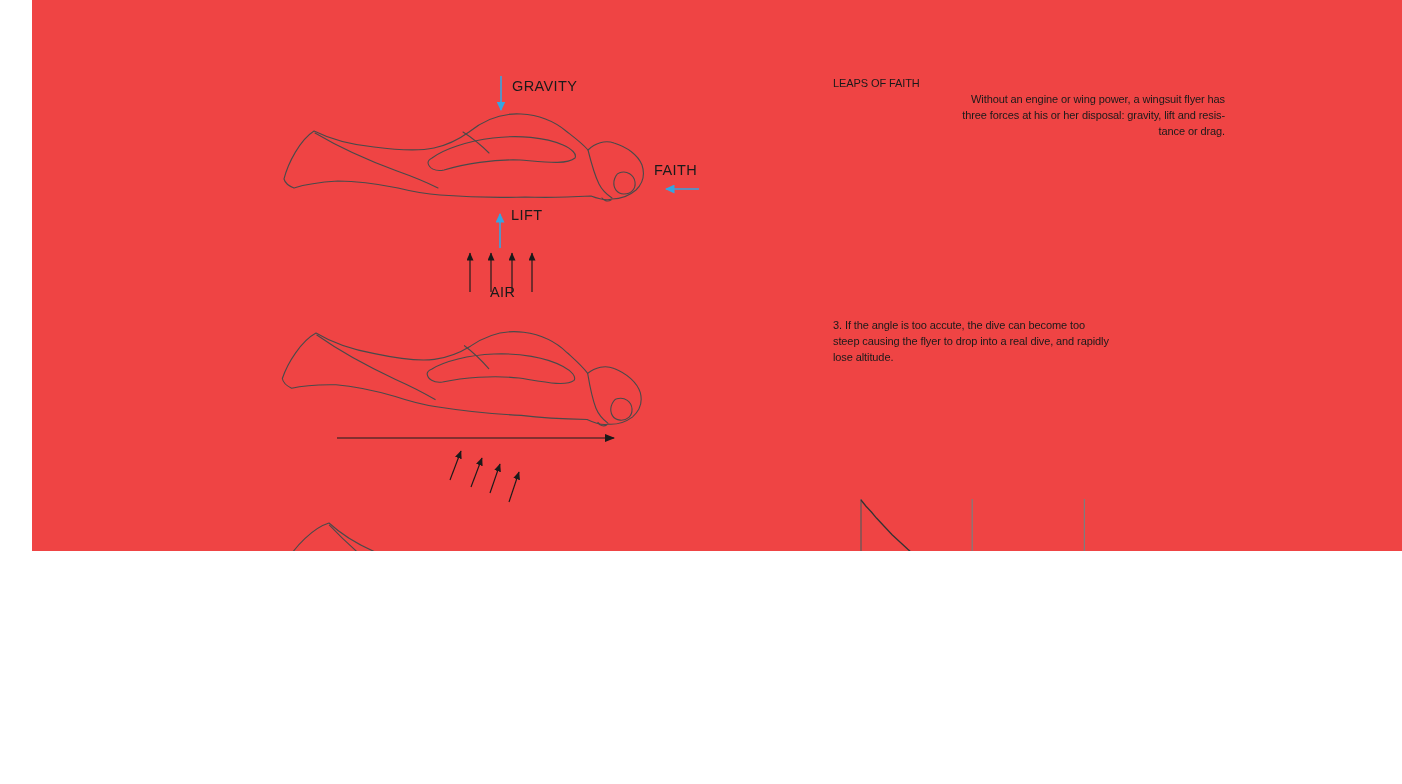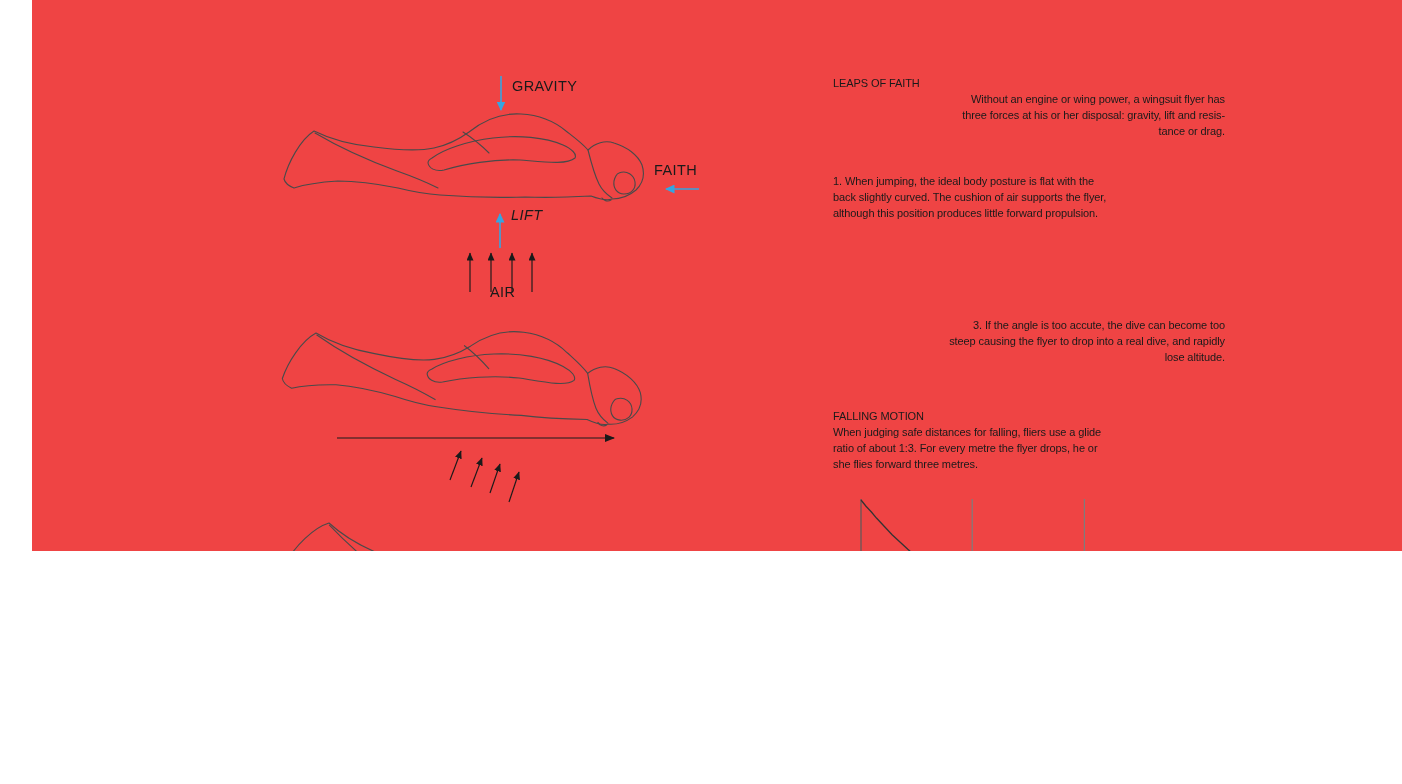--- a/index.html
+++ b/index.html
@@ -106,34 +106,27 @@
           <line x1="940.2" x2="940.2" y1="499" y2="676" class="gridline"></line>
           <line x1="1052.4" x2="1052.4" y1="499" y2="676" class="gridline"></line>
         </g>
       <path id="glide-curve" class="curve" d="M829.0 500.0 L834.0 506.2 L839.4 512.0 L844.7 518.3 L860.1 534.7 L875.8 549.3 L891.1 562.5 L906.8 574.3 L922.2 584.7 L937.9 594.2 L953.2 602.6 L968.9 610.4 L984.3 617.0 L1000.0 623.2 L1015.7 628.7 L1031.1 633.6 L1046.8 638.0 L1062.1 641.9 L1077.8 645.4 L1093.2 648.5 L1108.9 651.5 L1124.6 654.0 L1140.0 656.3"></path>
       <polygon points="1163,659 1136,650 1141,667" fill="#1a1a1a"></polygon>
     </g>
   </svg>
 
   <div class="lbl" style="left:480px;top:78px;">GRAVITY</div>
   <div class="lbl" style="left:622px;top:162px;">FAITH</div>
-  <div class="lbl" style="left:479px;top:207px;font-style:italic;">LIFT</div>
+  <div class="lbl" style="left:479px;top:207px;">LIFT</div>
   <div class="lbl" style="left:458px;top:284px;">AIR</div>
 
   <div class="txtcol heading" style="top:76px;">LEAPS OF FAITH</div>
   <div class="txtcol" style="top:92px;text-align:right;">Without an engine or wing power, a wingsuit flyer has
 three forces at his or her disposal: gravity,  lift and resis-
 tance or drag.</div>
-  <div class="txtcol" style="top:174px;">1. When jumping, the ideal body posture is flat with the
-back slightly curved. The cushion of air supports the flyer,
-although this position produces little forward propulsion.</div>
-  <div class="txtcol" style="top:318px;text-align:right;">3. If the angle is too accute, the dive can become too
+  <div class="txtcol" style="top:318px;">3. If the angle is too accute, the dive can become too
 steep causing the flyer to drop into a real dive, and rapidly
 lose altitude.</div>
-  <div class="txtcol heading" style="top:409px;">FALLING MOTION</div>
-  <div class="txtcol" style="top:425px;">When judging safe distances for falling, fliers use a glide
-ratio of about 1:3. For every metre the flyer drops, he or
-she flies forward three metres.</div>
 
   <div class="chart-lbl ylab" style="left:759px;top:584px;">1 metre</div>
   <div class="chart-lbl xlab" style="left:926px;top:695px;">3 metres</div>
 
 </div>
 
 </body></html>

